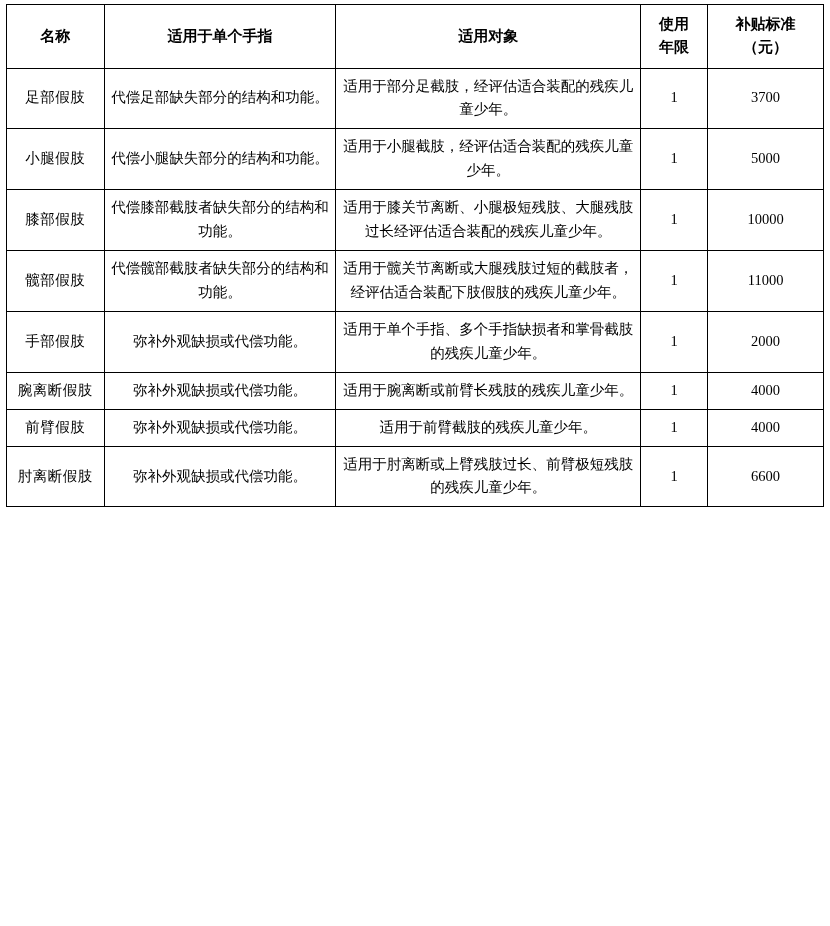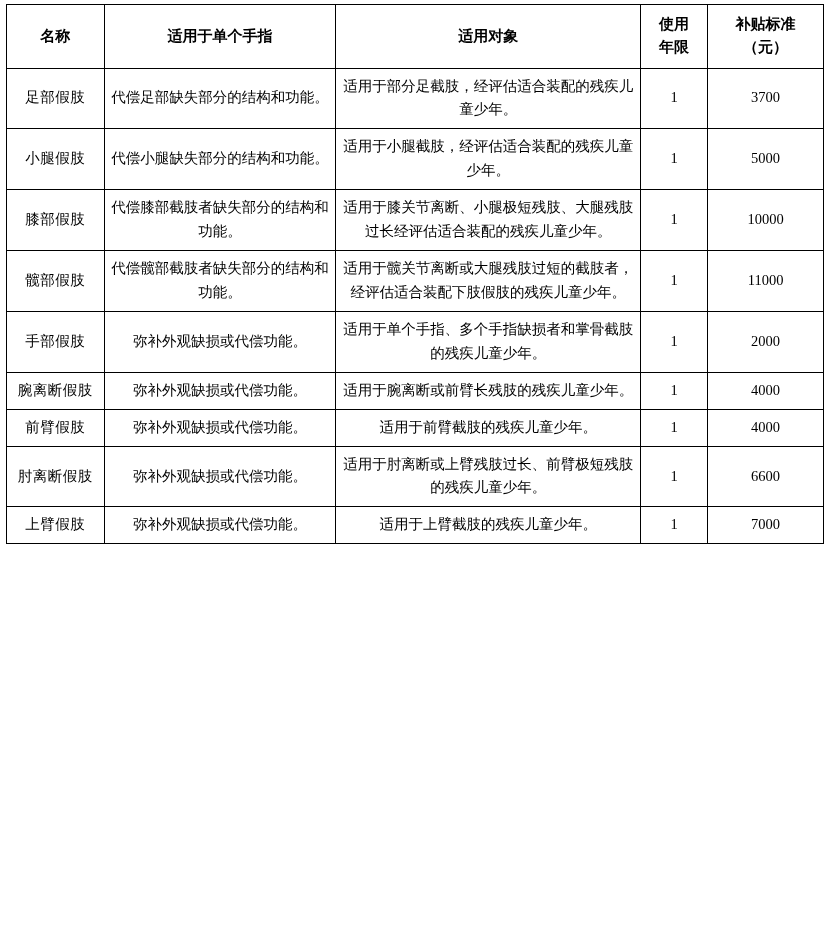--- a/index.html
+++ b/index.html
@@ -136,22 +136,15 @@
         <td class="cell-years">1</td>
         <td class="cell-amount">4000</td>
       </tr>
       <tr>
         <td class="cell-name">肘离断假肢</td>
         <td class="cell-func">弥补外观缺损或代偿功能。</td>
         <td class="cell-target">适用于肘离断或上臂残肢过长、前臂极短残肢的残疾儿童少年。</td>
         <td class="cell-years">1</td>
         <td class="cell-amount">6600</td>
       </tr>
-      <tr>
-        <td class="cell-name">上臂假肢</td>
-        <td class="cell-func">弥补外观缺损或代偿功能。</td>
-        <td class="cell-target">适用于上臂截肢的残疾儿童少年。</td>
-        <td class="cell-years">1</td>
-        <td class="cell-amount">7000</td>
-      </tr>
     </tbody>
   </table>
 </div>
 
 </body></html>

